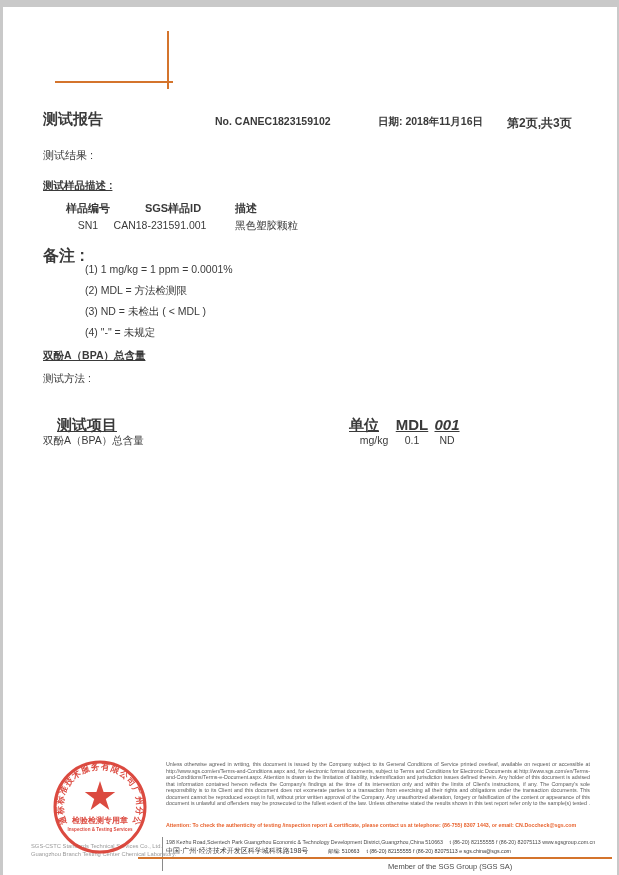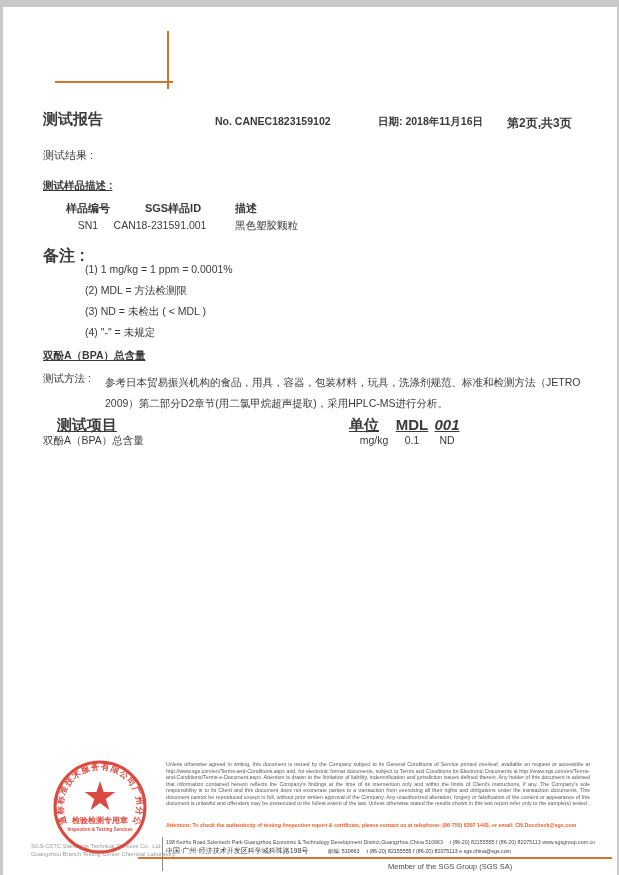--- a/index.html
+++ b/index.html
@@ -100,21 +100,20 @@
   <div class="abs sample-cell" style="left:235px;">黑色塑胶颗粒</div>
 
   <div class="abs notes-label">备注 :</div>
   <div class="abs note-line" style="top:263px;">(1) 1 mg/kg = 1 ppm = 0.0001%</div>
   <div class="abs note-line" style="top:284px;">(2) MDL = 方法检测限</div>
   <div class="abs note-line" style="top:305px;">(3) ND = 未检出 ( &lt; MDL )</div>
   <div class="abs note-line" style="top:326px;">(4) "-" = 未规定</div>
 
   <div class="abs bpa-heading">双酚A（BPA）总含量</div>
   <div class="abs method-label">测试方法 :</div>
-  <div class="abs method-text">参考日本贸易振兴机构的食品，用具，容器，包装材料，玩具，洗涤剂规范、标准和检测方法（JETRO 2009）第二部分D2章节(用二氯甲烷超声提取)，采用HPLC-MS进行分析。</div>
 
   <div class="abs rt-head" style="left:57px;">测试项目</div>
   <div class="abs rt-head c-center" style="left:364px;">单位</div>
   <div class="abs rt-head c-center" style="left:412px;">MDL</div>
   <div class="abs rt-head c-center italic" style="left:447px;">001</div>
   <div class="abs rt-cell" style="left:43px;">双酚A（BPA）总含量</div>
   <div class="abs rt-cell c-center" style="left:374px;">mg/kg</div>
   <div class="abs rt-cell c-center" style="left:412px;">0.1</div>
   <div class="abs rt-cell c-center" style="left:447px;">ND</div>
 

